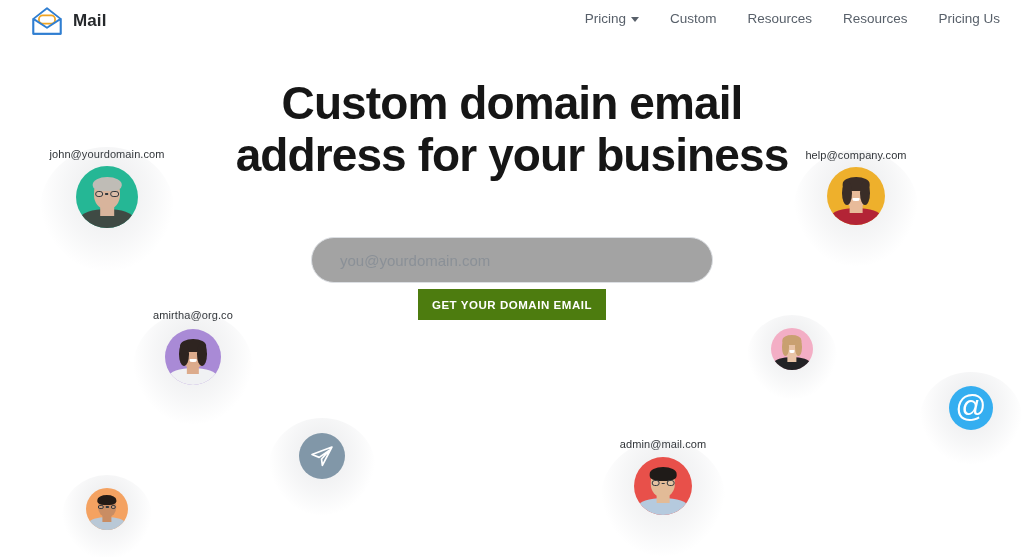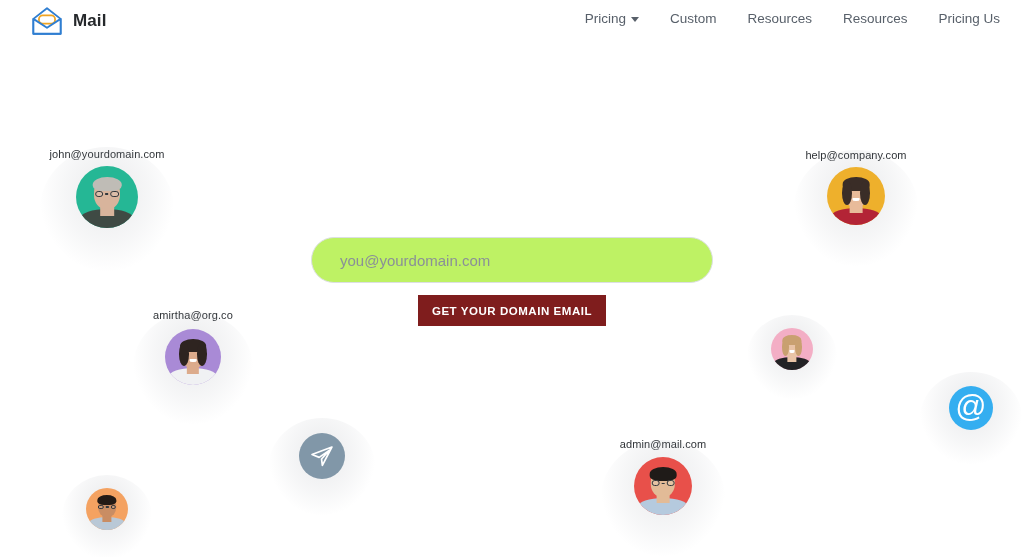--- a/index.html
+++ b/index.html
@@ -115,34 +115,34 @@
     flex-direction: column;
     align-items: center;
     z-index: 30;
   }
 
   .email-input {
     width: 402px;
     height: 46px;
     border: 1px solid #dcdfe3;
     border-radius: 23px;
-    background: #bef264;
+    background: #a3a3a3;
     padding: 0 28px;
     font-size: 15px;
     font-family: "Liberation Sans", sans-serif;
     color: #3b4248;
     outline: none;
   }
   .email-input::placeholder { color: #8a9097; }
 
   .cta-button {
-    margin-top: 12px;
+    margin-top: 6px;
     width: 188px;
     height: 31px;
-    background: #7f1d1d;
+    background: #4d7c0f;
     border: none;
     color: #ffffff;
     font-size: 11.5px;
     font-weight: bold;
     letter-spacing: 0.55px;
     font-family: "Liberation Sans", sans-serif;
     cursor: pointer;
   }
 
   
@@ -253,20 +253,26 @@
         <span>Pricing</span>
         <i class="caret"></i>
       </span>
       <span class="nav-item">Custom</span>
       <span class="nav-item">Resources</span>
       <span class="nav-item">Resources</span>
       <span class="nav-item">Pricing Us</span>
     </nav>
   </header>
 
+  <section class="hero">
+    <h1 class="headline">
+      <span>Custom domain email</span><br>
+      <span>address for your business</span>
+    </h1>
+  </section>
 
   <section class="form-wrap">
     <input class="email-input" type="text" placeholder="you@yourdomain.com" style="">
     <button class="cta-button">GET YOUR DOMAIN EMAIL</button>
   </section>
 
   <div id="decor-layer">
       <div class="float" style="left: 76px; top: 148px; width: 62px;">
         <div class="glow" style="width: 133.3px; height: 124px; left: -35.65px; top: -0.6px;"></div>
         <div class="float-label" style="top: 0px;">john@yourdomain.com</div>

